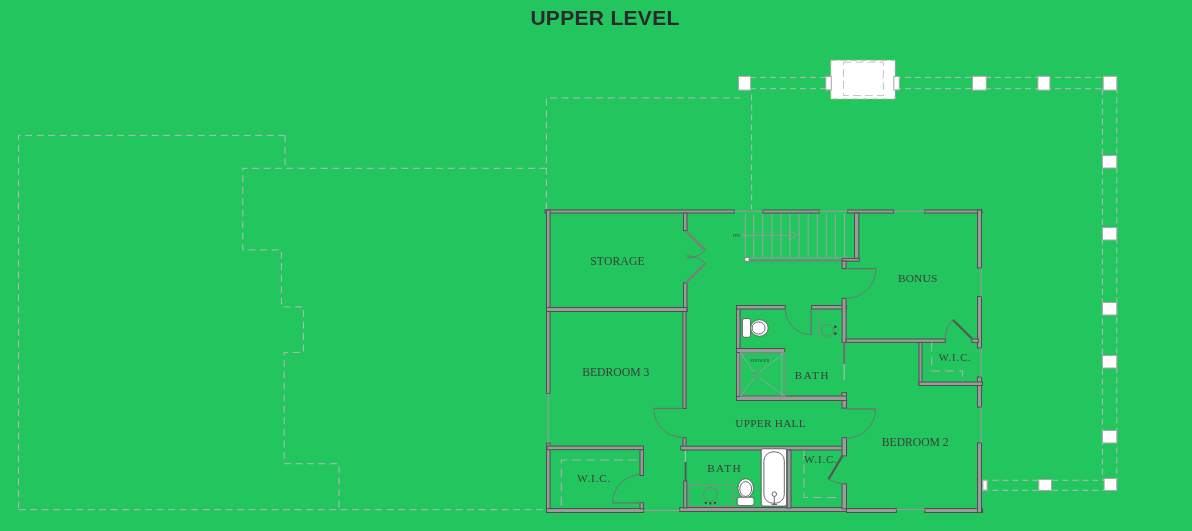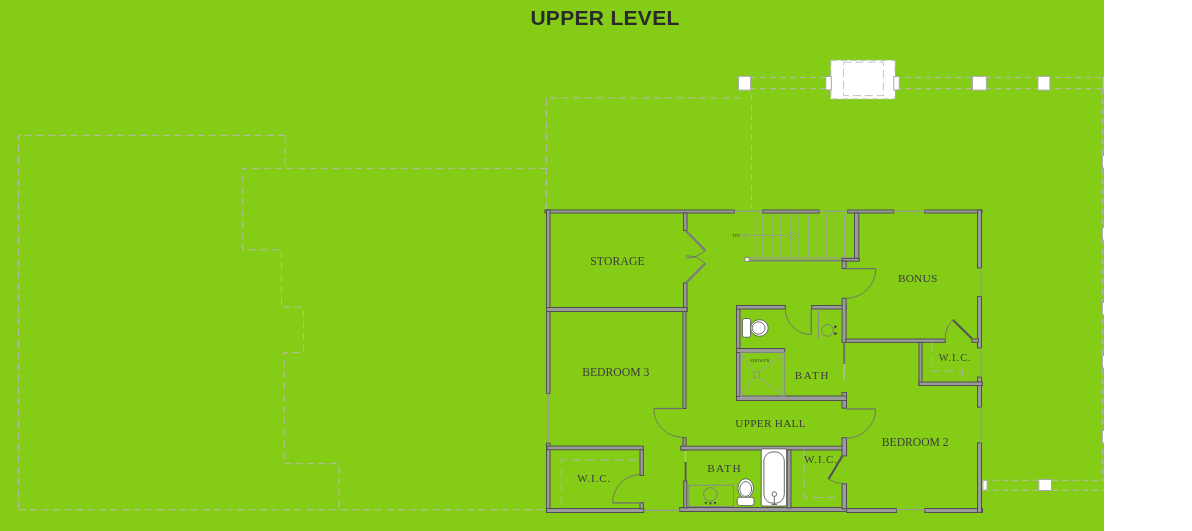--- a/index.html
+++ b/index.html
@@ -1,17 +1,17 @@
 <!DOCTYPE html>
 <html><head>
 <meta charset="utf-8">
 <title>Upper Level</title>
 <style>
   html,body{margin:0;padding:0;background:#ffffff;}
-  .page{position:relative;width:1104px;height:531px;background:#84cc16;overflow:hidden;}
+  .page{position:relative;width:1192px;height:531px;background:#22c55e;overflow:hidden;}
   svg{display:block;}
   text{font-family:"Liberation Serif", serif;fill:#3d3d3d;}
   .title{font-family:"Liberation Sans", sans-serif;font-weight:bold;fill:#2a2a2a;}
 </style>
 </head>
 <body>
 
 <div class="page">
 <svg width="1192" height="531" viewBox="0 0 1192 531">
 

